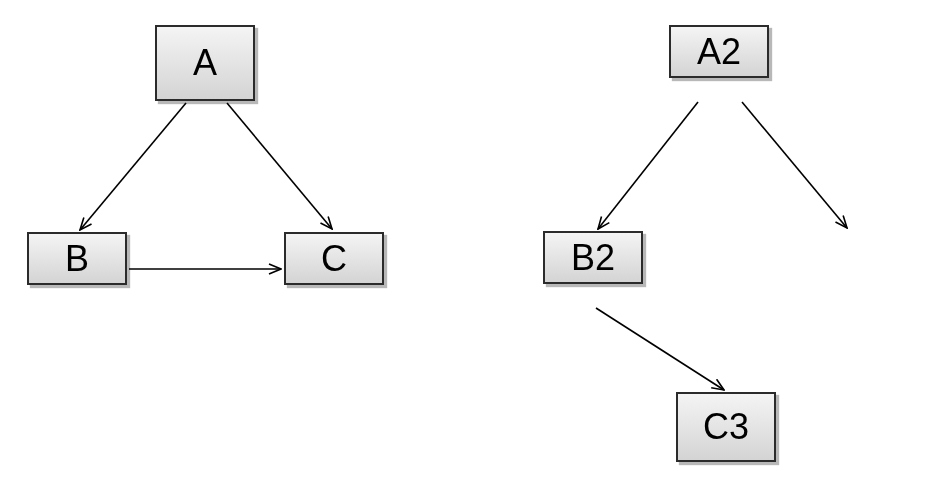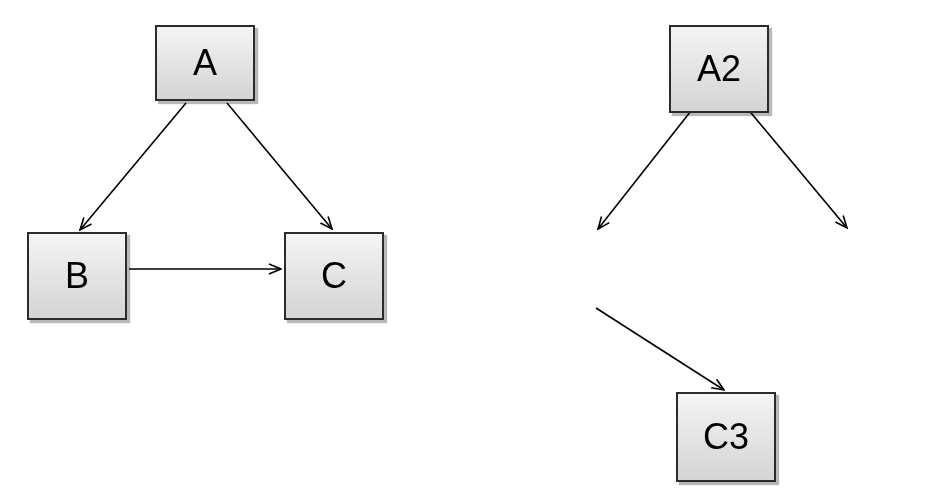--- a/index.html
+++ b/index.html
@@ -18,21 +18,21 @@
   .edges {
     position: absolute;
     left: 0;
     top: 0;
     width: 940px;
     height: 504px;
   }
   .node {
     position: absolute;
     width: 100px;
-    height: 88px;
+    height: 53px;
     box-sizing: border-box;
     background: linear-gradient(#f4f4f4, #d4d4d4);
     border: 2px solid #2b2b2b;
     box-shadow: 3px 3px 1px rgba(0, 0, 0, 0.28);
     display: flex;
     align-items: center;
     justify-content: center;
     font-size: 36px;
     color: #000000;
   }
@@ -67,17 +67,20 @@
   <div class="node" style="left:27px; top:232px;">
     <span>B</span>
   </div>
   <div class="node" style="left:284px; top:232px;">
     <span>C</span>
   </div>
 
   <div class="node" style="left:669px; top:25px;">
     <span>A2</span>
   </div>
-  <div class="node" style="left:676px; top:392px; height:90px;">
+  <div class="node" style="left:543px; top:231px;">
+    <span>B2</span>
+  </div>
+  <div class="node" style="left:676px; top:392px; height:70px;">
     <span>C3</span>
   </div>
 
 </div>
 
 </body></html>

